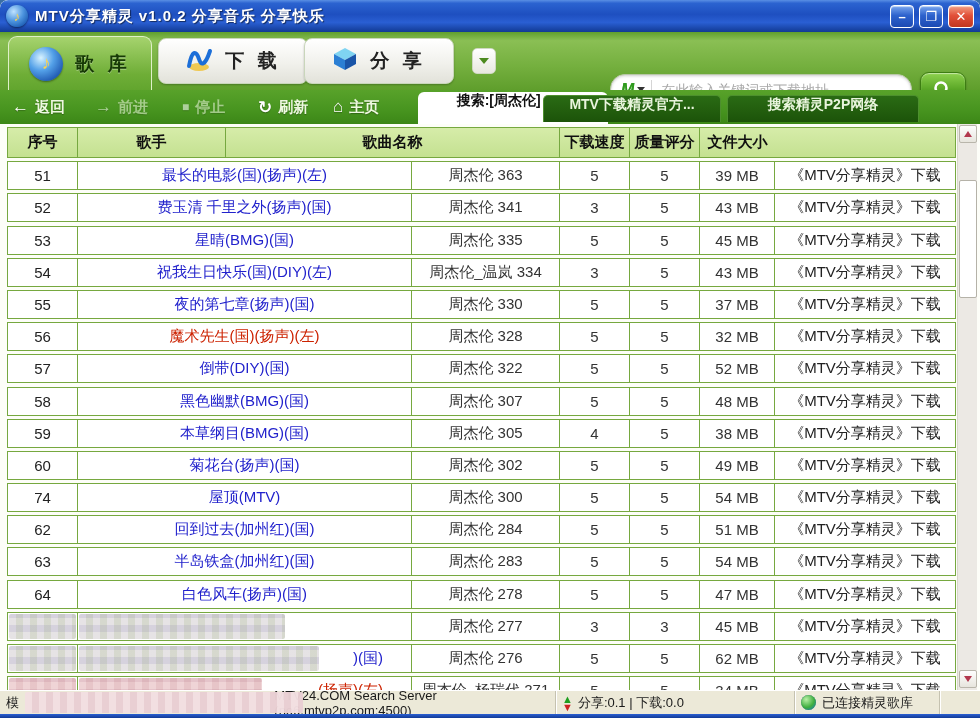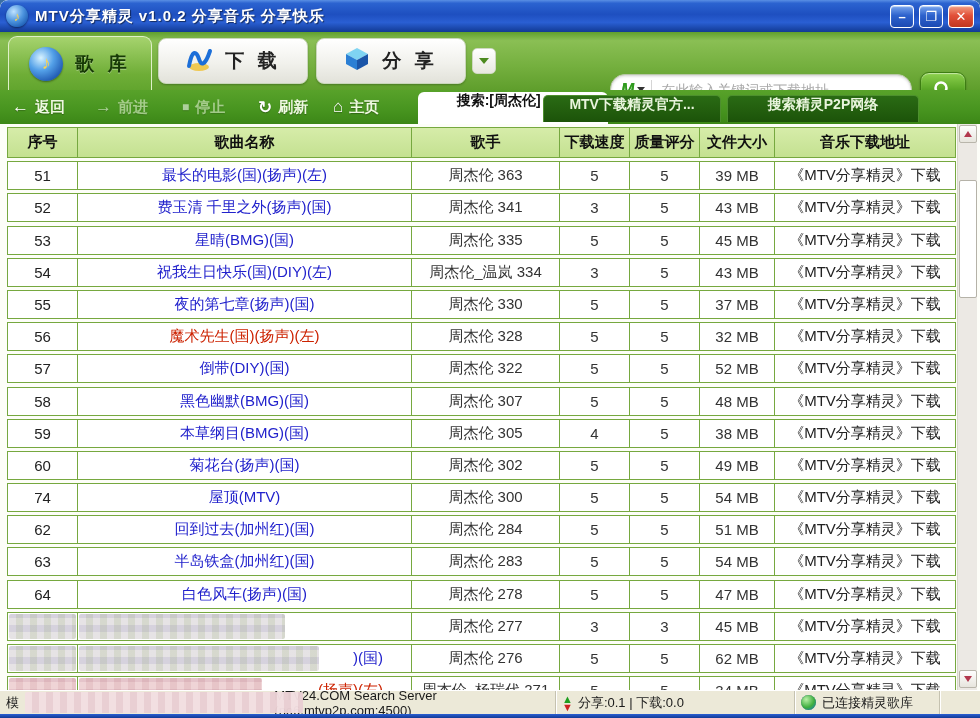--- a/index.html
+++ b/index.html
@@ -125,21 +125,21 @@
     </div>
     <div class="main-tab tab-light" style="left:158px;">
       <span>
         <svg width="28" height="26" viewBox="0 0 28 26">
             <ellipse cx="14" cy="21" rx="10" ry="4" fill="#f0c237" opacity="0.85"></ellipse>
             <path d="M4 20 C7 4 11 4 14 13 C16 20 20 20 25 5" fill="none" stroke="#1d6fd8" stroke-width="4" stroke-linecap="round"></path>
           </svg>
       </span>
       <span class="tlabel">下 载</span>
     </div>
-    <div class="main-tab tab-light" style="left:316px;justify-content:center;">
+    <div class="main-tab tab-light" style="left:304px;justify-content:center;">
       <span>
         <svg width="26" height="26" viewBox="0 0 26 26">
             <polygon points="13,2 24,8 13,14 2,8" fill="#7fd4f2"></polygon>
             <polygon points="2,8 13,14 13,24 2,18" fill="#2b7fd4"></polygon>
             <polygon points="24,8 13,14 13,24 24,18" fill="#1a55a8"></polygon>
           </svg>
       </span>
       <span class="tlabel">分 享</span>
     </div>
     <div class="caret-btn">
@@ -189,26 +189,25 @@
     </div>
     <div class="page-tab dark" style="left:727px;width:192px;">
       <span>搜索精灵P2P网络</span>
     </div>
   </div>
 
   <div class="content">
     <div class="tablewrap">
       <div class="thead">
           <div class="cell" style="width: 70px;">序号</div>
+          <div class="cell" style="width: 148px;">歌手</div>
           <div class="cell" style="width: 334px;">歌曲名称</div>
-          <div class="cell" style="width: 148px;">歌手</div>
           <div class="cell" style="width: 70px;">下载速度</div>
           <div class="cell" style="width: 70px;">质量评分</div>
           <div class="cell" style="width: 75px;">文件大小</div>
-          <div class="cell" style="width: 180px;">音乐下载地址</div>
         </div>
       <div>
           <div class="trow">
             <div class="cell c-no" style="width: 70px;">
               <span>51</span>
             </div>
             <div class="cell c-song" style="width: 334px;">
               <span style="color: rgb(34, 34, 204);">最长的电影(国)(扬声)(左)</span>
             </div>
             <div class="cell c-singer" style="width: 148px;">

